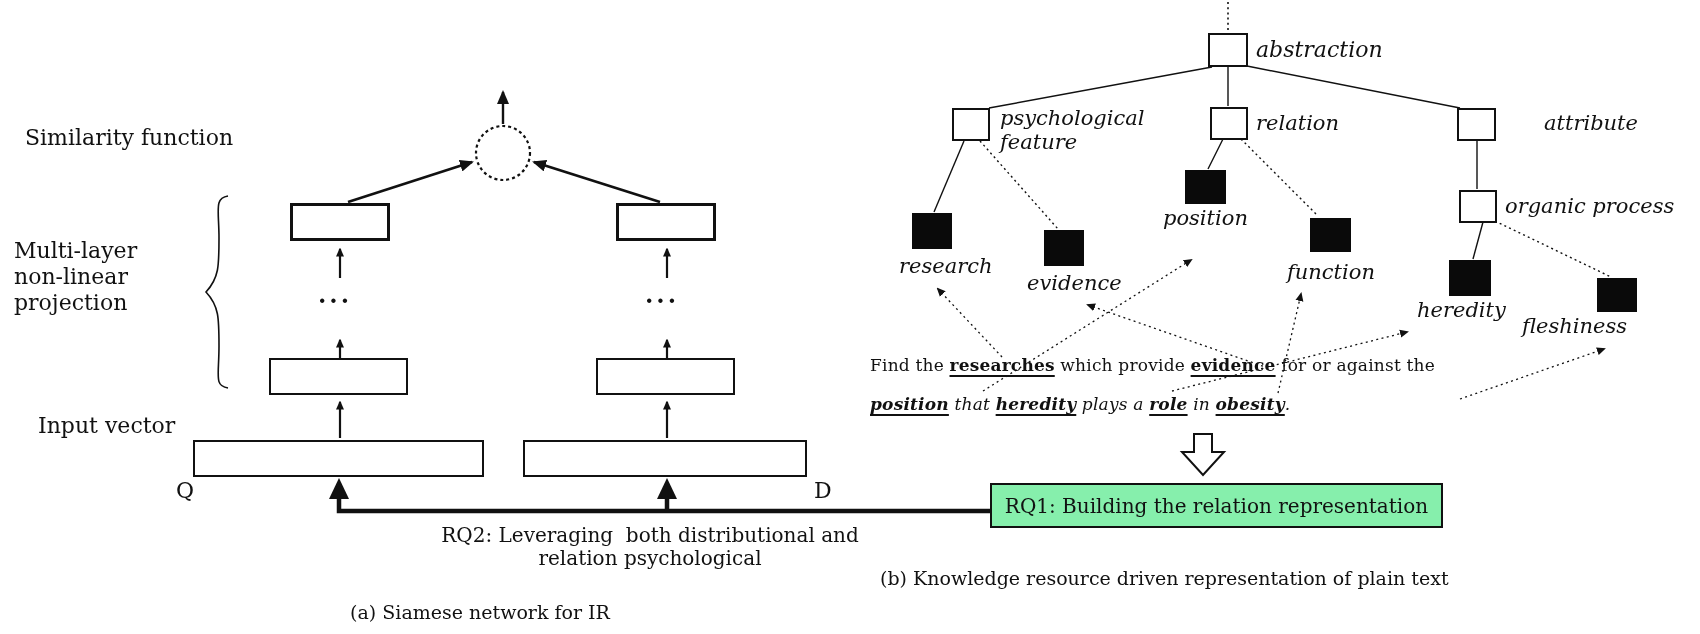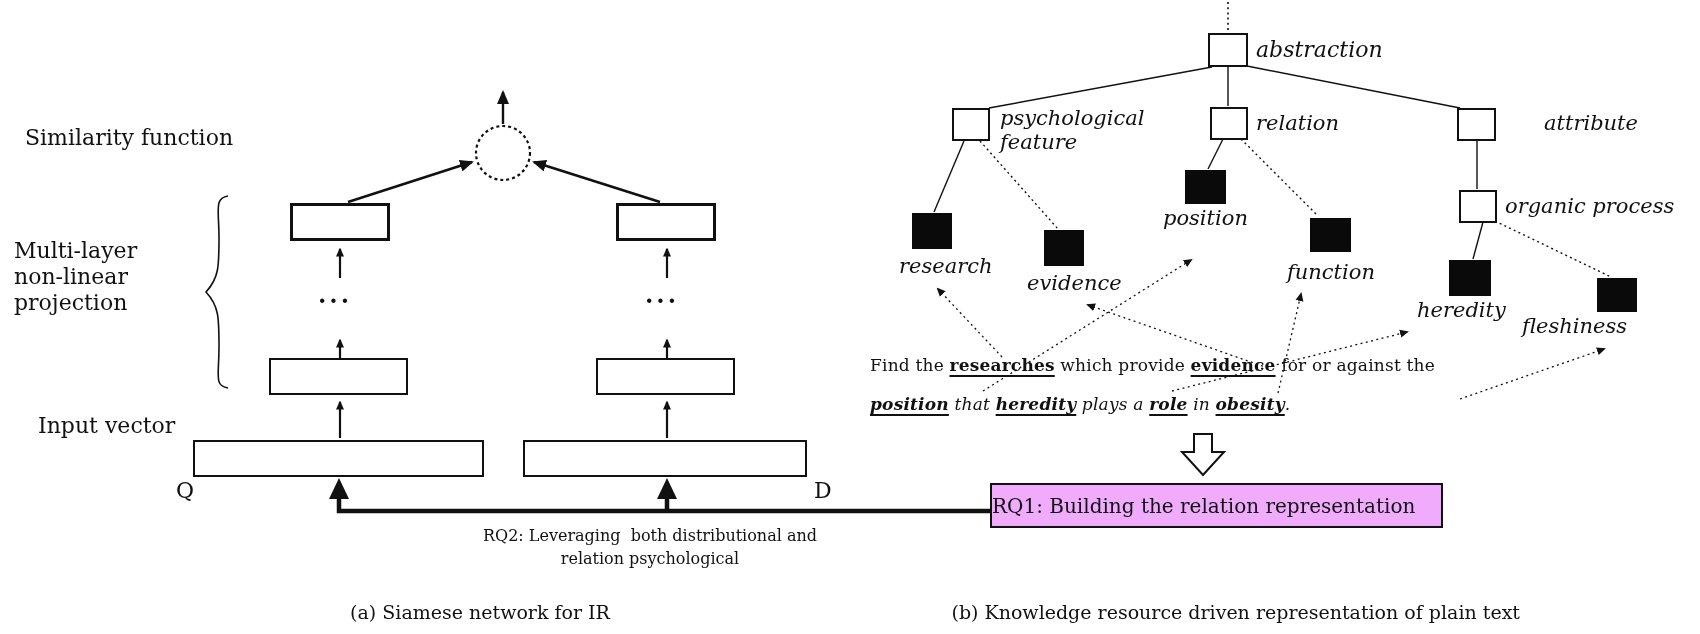--- a/index.html
+++ b/index.html
@@ -14,21 +14,21 @@
   .blackbox{position:absolute;background:#0a0a0a;z-index:2;}
   .netbox{position:absolute;border:3px solid #111;background:#fff;z-index:2;}
   .netbox.thin{border-width:2.5px;}
   .kw{font-weight:bold;text-decoration:underline;text-decoration-thickness:2px;text-underline-offset:4px;}
   .sentence{font-size:17px;letter-spacing:0.2px;}
   .dots{font-size:24px;font-weight:bold;letter-spacing:3px;}
   .center{text-align:center;}
   .pre{white-space:pre;}
   svg.overlay{position:absolute;left:0;top:0;z-index:1;}
   .rq1box{position:absolute;left:990px;top:483px;width:449px;height:41px;border:2px solid #111;
-    background:#f0abfc;z-index:2;display:flex;align-items:center;font-size:20px;}
+    background:#86efac;z-index:2;display:flex;align-items:center;justify-content:center;font-size:20px;}
   .caption{font-size:19px;}
 </style>
 </head>
 <body>
 
 <div id="stage">
 
   <svg class="overlay" width="1700" height="634" viewBox="0 0 1700 634">
     <defs>
       <marker id="arr" markerWidth="9" markerHeight="8" refX="7.5" refY="4" orient="auto" markerUnits="userSpaceOnUse">
@@ -100,21 +100,21 @@
   <div class="txt dots" style="left:318px;top:280px;">...</div>
   <div class="txt dots" style="left:645px;top:280px;">...</div>
   <div class="netbox thin" style="left:269px;top:358px;width:135px;height:33px;"></div>
   <div class="netbox thin" style="left:596px;top:358px;width:135px;height:33px;"></div>
 
   <div class="netbox thin" style="left:193px;top:440px;width:287px;height:33px;"></div>
   <div class="netbox thin" style="left:523px;top:440px;width:280px;height:33px;"></div>
   <div class="txt lbl" style="left:176px;top:478px;">Q</div>
   <div class="txt lbl" style="left:814px;top:478px;">D</div>
 
-  <div class="txt center" style="left:400px;top:524px;width:500px;font-size:16px;line-height:23px;">
+  <div class="txt center" style="left:400px;top:524px;width:500px;font-size:20px;line-height:23px;">
     <div class="pre">RQ2: Leveraging  both distributional and</div>
     <div>relation psychological</div>
   </div>
 
   <div class="txt caption" style="left:300px;top:601px;width:360px;text-align:center;">(a) Siamese network for IR</div>
 
   <div class="whitebox" style="left:1208px;top:33px;width:36px;height:30px;"></div>
   <div class="whitebox" style="left:952px;top:108px;width:34px;height:29px;"></div>
   <div class="whitebox" style="left:1210px;top:107px;width:34px;height:29px;"></div>
   <div class="whitebox" style="left:1457px;top:108px;width:35px;height:29px;"></div>
@@ -146,15 +146,15 @@
     <span>Find the </span><span class="kw">researches</span><span> which provide </span><span class="kw">evidence</span><span> for or against the</span>
   </div>
   <div class="txt sentence" style="left:870px;top:394px;font-style:italic;">
     <span class="kw">position</span><span> that </span><span class="kw">heredity</span><span> plays a </span><span class="kw">role</span><span> in </span><span class="kw">obesity</span><span>.</span>
   </div>
 
   <div class="rq1box">
     <span>RQ1: Building the relation representation</span>
   </div>
 
-  <div class="txt caption" style="left:880px;top:601px;width:640px;text-align:right;">(b) Knowledge resource driven representation of plain text</div>
+  <div class="txt caption" style="left:880px;top:567px;width:640px;text-align:left;">(b) Knowledge resource driven representation of plain text</div>
 
 </div>
 
 </body></html>

